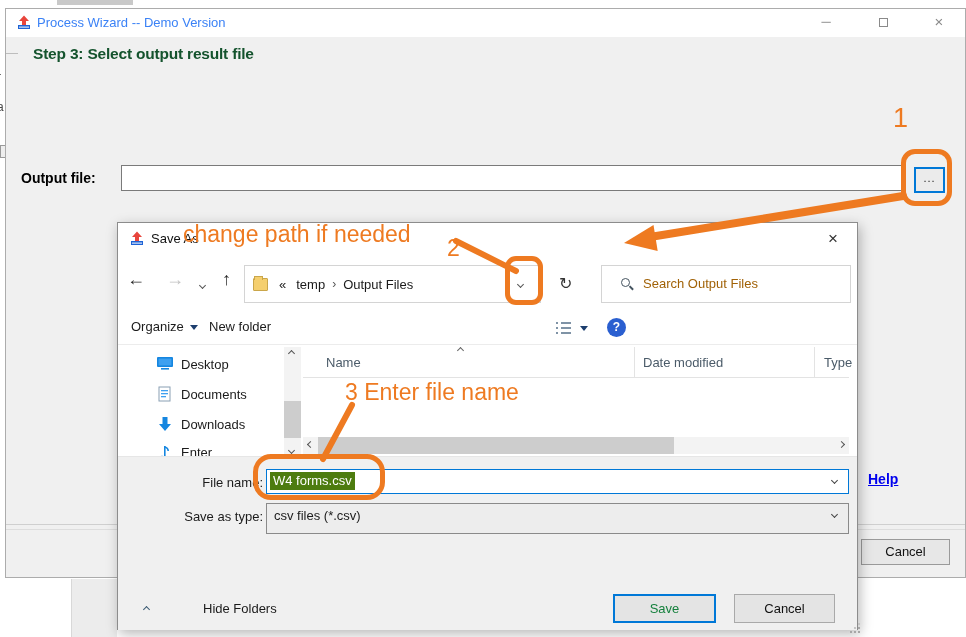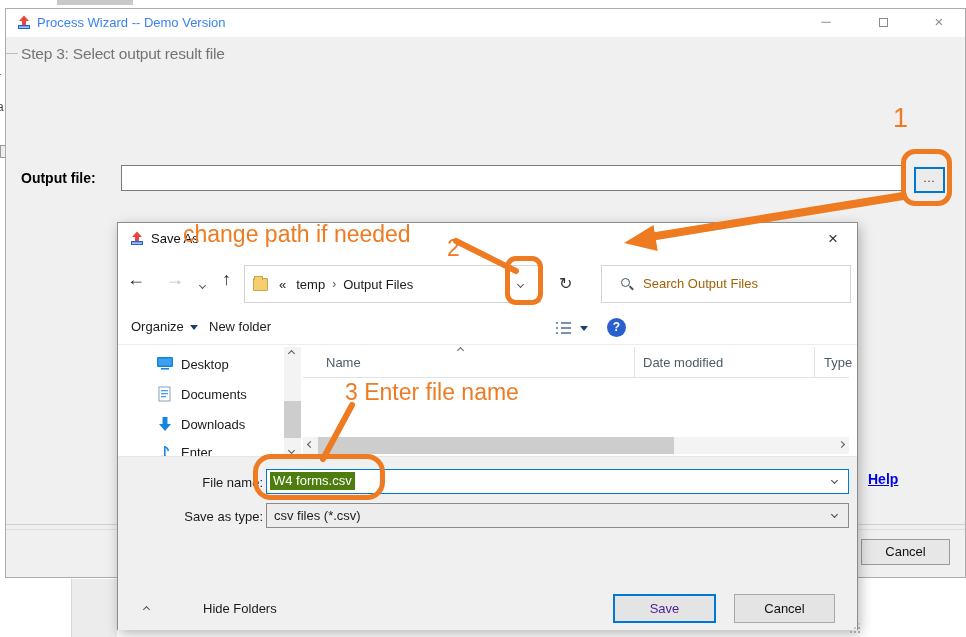--- a/index.html
+++ b/index.html
@@ -17,21 +17,21 @@
   .main-win { left:5px; top:8px; width:961px; height:570px; background:#f0f0f0;
     border:1px solid #acacac; z-index:1; }
   .mw-titlebar { left:0; top:0; width:100%; height:28px; background:#ffffff; }
   .mw-title { left:31px; top:0; line-height:28px; font-size:13px; color:#3b82f6; white-space:nowrap; }
   .mw-ctrl { top:0; width:34px; height:28px; text-align:center; line-height:26px; font-size:13px; color:#8a8a8a; }
   .mw-ctrl-min { left:803px; }
   .mw-ctrl-max { left:860px; }
   .mw-ctrl-close { left:916px; font-size:15px; }
   .max-box { display:inline-block; width:9px; height:9px; border:1px solid #8a8a8a; margin-top:9px; }
 
-  .mw-heading { left:15px; top:36px; font-size:15.5px; font-weight:normal; color:#737373; letter-spacing:-0.2px; }
+  .mw-heading { left:27px; top:36px; font-size:15.5px; font-weight:bold; color:#14532d; letter-spacing:-0.2px; }
   .mw-groupline { left:0; top:44px; width:12px; height:1px; background:#bdbdbd; }
 
   .out-label { left:15px; top:161px; font-size:14px; font-weight:bold; color:#000; }
   .out-input { left:115px; top:156px; width:785px; height:26px; background:#fff; border:1px solid #7a7a7a; }
   .browse-btn { left:908px; top:158px; width:31px; height:26px; background:#ebebeb;
     border:2px solid #0078d7; font-size:11px; letter-spacing:1px; text-align:center; line-height:18px; color:#222; }
 
   .mw-sep1 { left:0; top:515px; width:100%; height:1px; background:#cfcfcf; }
   .mw-sep2 { left:0; top:520px; width:100%; height:1px; background:#dddddd; }
 
@@ -103,28 +103,28 @@
   .hs-thumb { position:absolute; left:15px; top:0; width:356px; height:17px; background:#cdcdcd; }
   .hs-left { position:absolute; left:5px; top:5px; border-color:#555; }
   .hs-right { position:absolute; right:5px; top:5px; border-color:#555; }
 
   .dlg-bottom { left:0; top:233px; width:100%; height:174px; background:#f0f0f0; border-top:1px solid #e6e6e6; }
   .fn-label { position:absolute; left:40px; top:252px; width:105px; text-align:right; color:#1b1b1b; }
   .fn-input { position:absolute; left:148px; top:246px; width:583px; height:25px; background:#fff; border:1px solid #0078d7; }
   .fn-selected { position:absolute; left:3px; top:2px; background:#4d7c0f; color:#fff; padding:1px 3px 2px 3px; white-space:nowrap; }
   .combo-chev { position:absolute; right:11px; top:8px; border-color:#444; }
   .st-label { position:absolute; left:40px; top:286px; width:105px; text-align:right; color:#1b1b1b; }
-  .st-combo { position:absolute; left:148px; top:280px; width:583px; height:25px; background:#ededed; border:1px solid #8a8a8a; }
+  .st-combo { position:absolute; left:148px; top:280px; width:583px; height:31px; background:#ededed; border:1px solid #8a8a8a; }
   .st-value { position:absolute; left:7px; top:4px; color:#1b1b1b; }
 
   .hide-folders { position:absolute; left:26px; top:378px; }
   .hf-caret { position:absolute; left:0; top:6px; border-color:#3b5b73; }
   .hf-label { position:absolute; left:19px; top:0; white-space:nowrap; color:#1b1b1b;margin-left:40px; }
   .save-btn { position:absolute; left:495px; top:371px; width:103px; height:29px; background:#e4e4e4;
-    border:2px solid #0078d7; text-align:center; line-height:25px; color:#4c1d95; }
+    border:2px solid #0078d7; text-align:center; line-height:25px; color:#15803d; }
   .cancel-btn { position:absolute; left:616px; top:371px; width:101px; height:29px; background:#e4e4e4;
     border:1px solid #a9a9a9; text-align:center; line-height:27px; color:#111; }
   .grip { position:absolute; right:5px; bottom:4px; width:2px; height:2px; background:transparent;
     box-shadow:8px 8px #a6a6a6, 4px 8px #a6a6a6, 0 8px #a6a6a6, 8px 4px #a6a6a6, 4px 4px #c5c5c5, 8px 0 #c5c5c5; }
 
   
   .wiz-icon { width:16px; height:16px; }
   .mw-icon-pos { left:10px; top:6px; }
   .dlg-icon-pos { left:11px; top:8px; }
 

